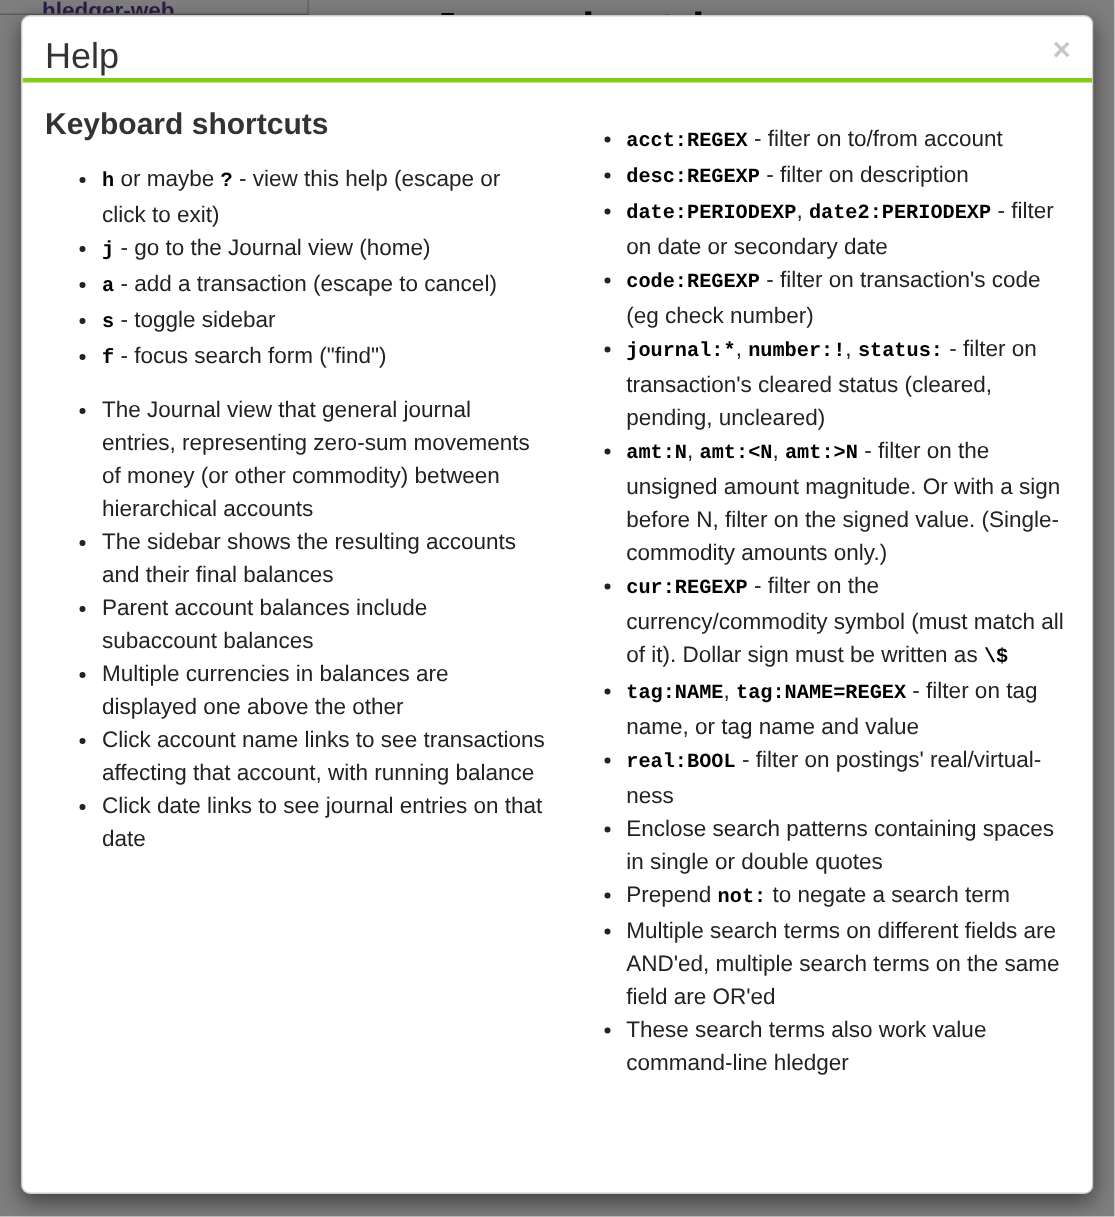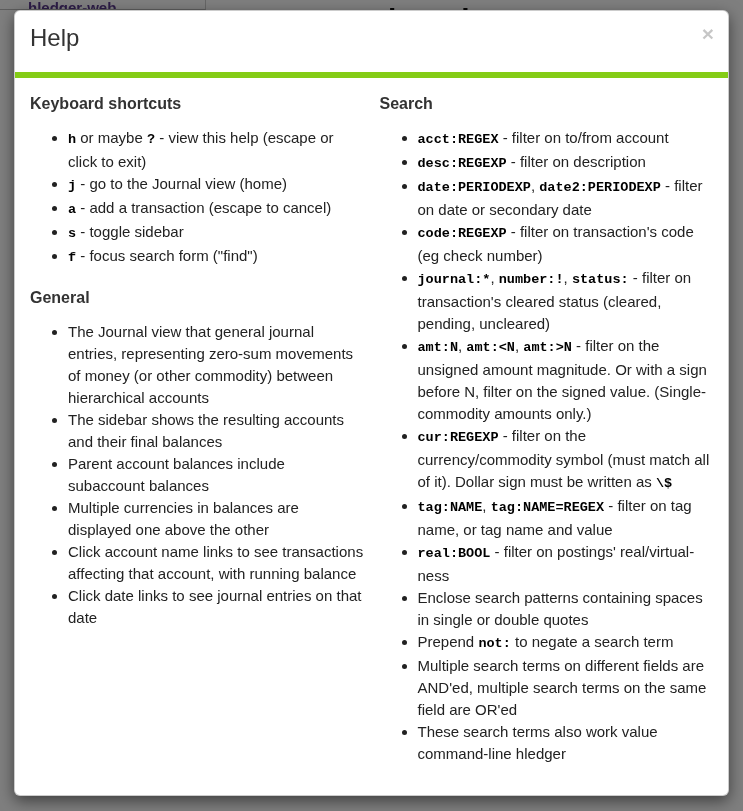--- a/index.html
+++ b/index.html
@@ -49,22 +49,22 @@
     width: 715px; height: 786px;
     background: #fff;
     border: 1px solid rgba(0,0,0,0.2);
     border-radius: 6px;
     box-shadow: 0 5px 15px rgba(0,0,0,0.5);
     overflow: hidden;
     color: #333;
   }
   .modal-header {
     position: relative;
-    padding: 13px 15px 20px 15px;
-    border-bottom: 6px solid #84cc16;
+    padding: 13px 15px 0 15px;
+    border-bottom: 3px solid #84cc16;
   }
   .modal-title {
     font-size: 24px;
     font-weight: 500;
     line-height: 28px;
     color: #333;
   }
   .close-button {
     position: absolute;
     top: 12px; right: 14px;
@@ -77,21 +77,21 @@
     font-family: "Liberation Sans", sans-serif;
   }
   .modal-body {
     display: grid;
     grid-template-columns: 1fr 1fr;
     column-gap: 16px;
     padding: 15px 15px 20px 15px;
   }
   .help-column { min-width: 0; }
   .section-heading {
-    font-size: 16px;
+    font-size: 20px;
     font-weight: bold;
     color: #333;
     margin: 20px 0 14px 0;
   }
   .help-column .section-heading:first-child { margin-top: 2px; }
   .bullet-list {
     margin: 12px 0 10px 0;
     padding-left: 38px;
     list-style: disc outside;
   }
@@ -131,32 +131,30 @@
   <div class="modal-body">
     <div class="help-column">
         <h4 class="section-heading">Keyboard shortcuts</h4>
         <ul class="bullet-list">
           <li><code>h</code> or maybe <code>?</code> - view this help (escape or click to exit)</li>
           <li><code>j</code> - go to the Journal view (home)</li>
           <li><code>a</code> - add a transaction (escape to cancel)</li>
           <li><code>s</code> - toggle sidebar</li>
           <li><code>f</code> - focus search form ("find")</li>
         </ul>
-        <h4 class="section-heading">General</h4>
         <ul class="bullet-list">
           <li>The Journal view that general journal entries, representing zero-sum movements of money (or other commodity) between hierarchical accounts</li>
           <li>The sidebar shows the resulting accounts and their final balances</li>
           <li>Parent account balances include subaccount balances</li>
           <li>Multiple currencies in balances are displayed one above the other</li>
           <li>Click account name links to see transactions affecting that account, with running balance</li>
           <li>Click date links to see journal entries on that date</li>
         </ul>
       </div>
     <div class="help-column">
-        <h4 class="section-heading">Search</h4>
         <ul class="bullet-list">
           <li><code>acct:REGEX</code> - filter on to/from account</li>
           <li><code>desc:REGEXP</code> - filter on description</li>
           <li><code>date:PERIODEXP</code>, <code>date2:PERIODEXP</code> - filter on date or secondary date</li>
           <li><code>code:REGEXP</code> - filter on transaction's code (eg check number)</li>
           <li><code>journal:*</code>, <code>number:!</code>, <code>status:</code> - filter on transaction's cleared status (cleared, pending, uncleared)</li>
           <li><code>amt:N</code>, <code>amt:&lt;N</code>, <code>amt:&gt;N</code> - filter on the unsigned amount magnitude. Or with a sign before N, filter on the signed value. (Single-commodity amounts only.)</li>
           <li><code>cur:REGEXP</code> - filter on the currency/commodity symbol (must match all of it). Dollar sign must be written as <code>\$</code></li>
           <li><code>tag:NAME</code>, <code>tag:NAME=REGEX</code> - filter on tag name, or tag name and value</li>
           <li><code>real:BOOL</code> - filter on postings' real/virtual-ness</li>

